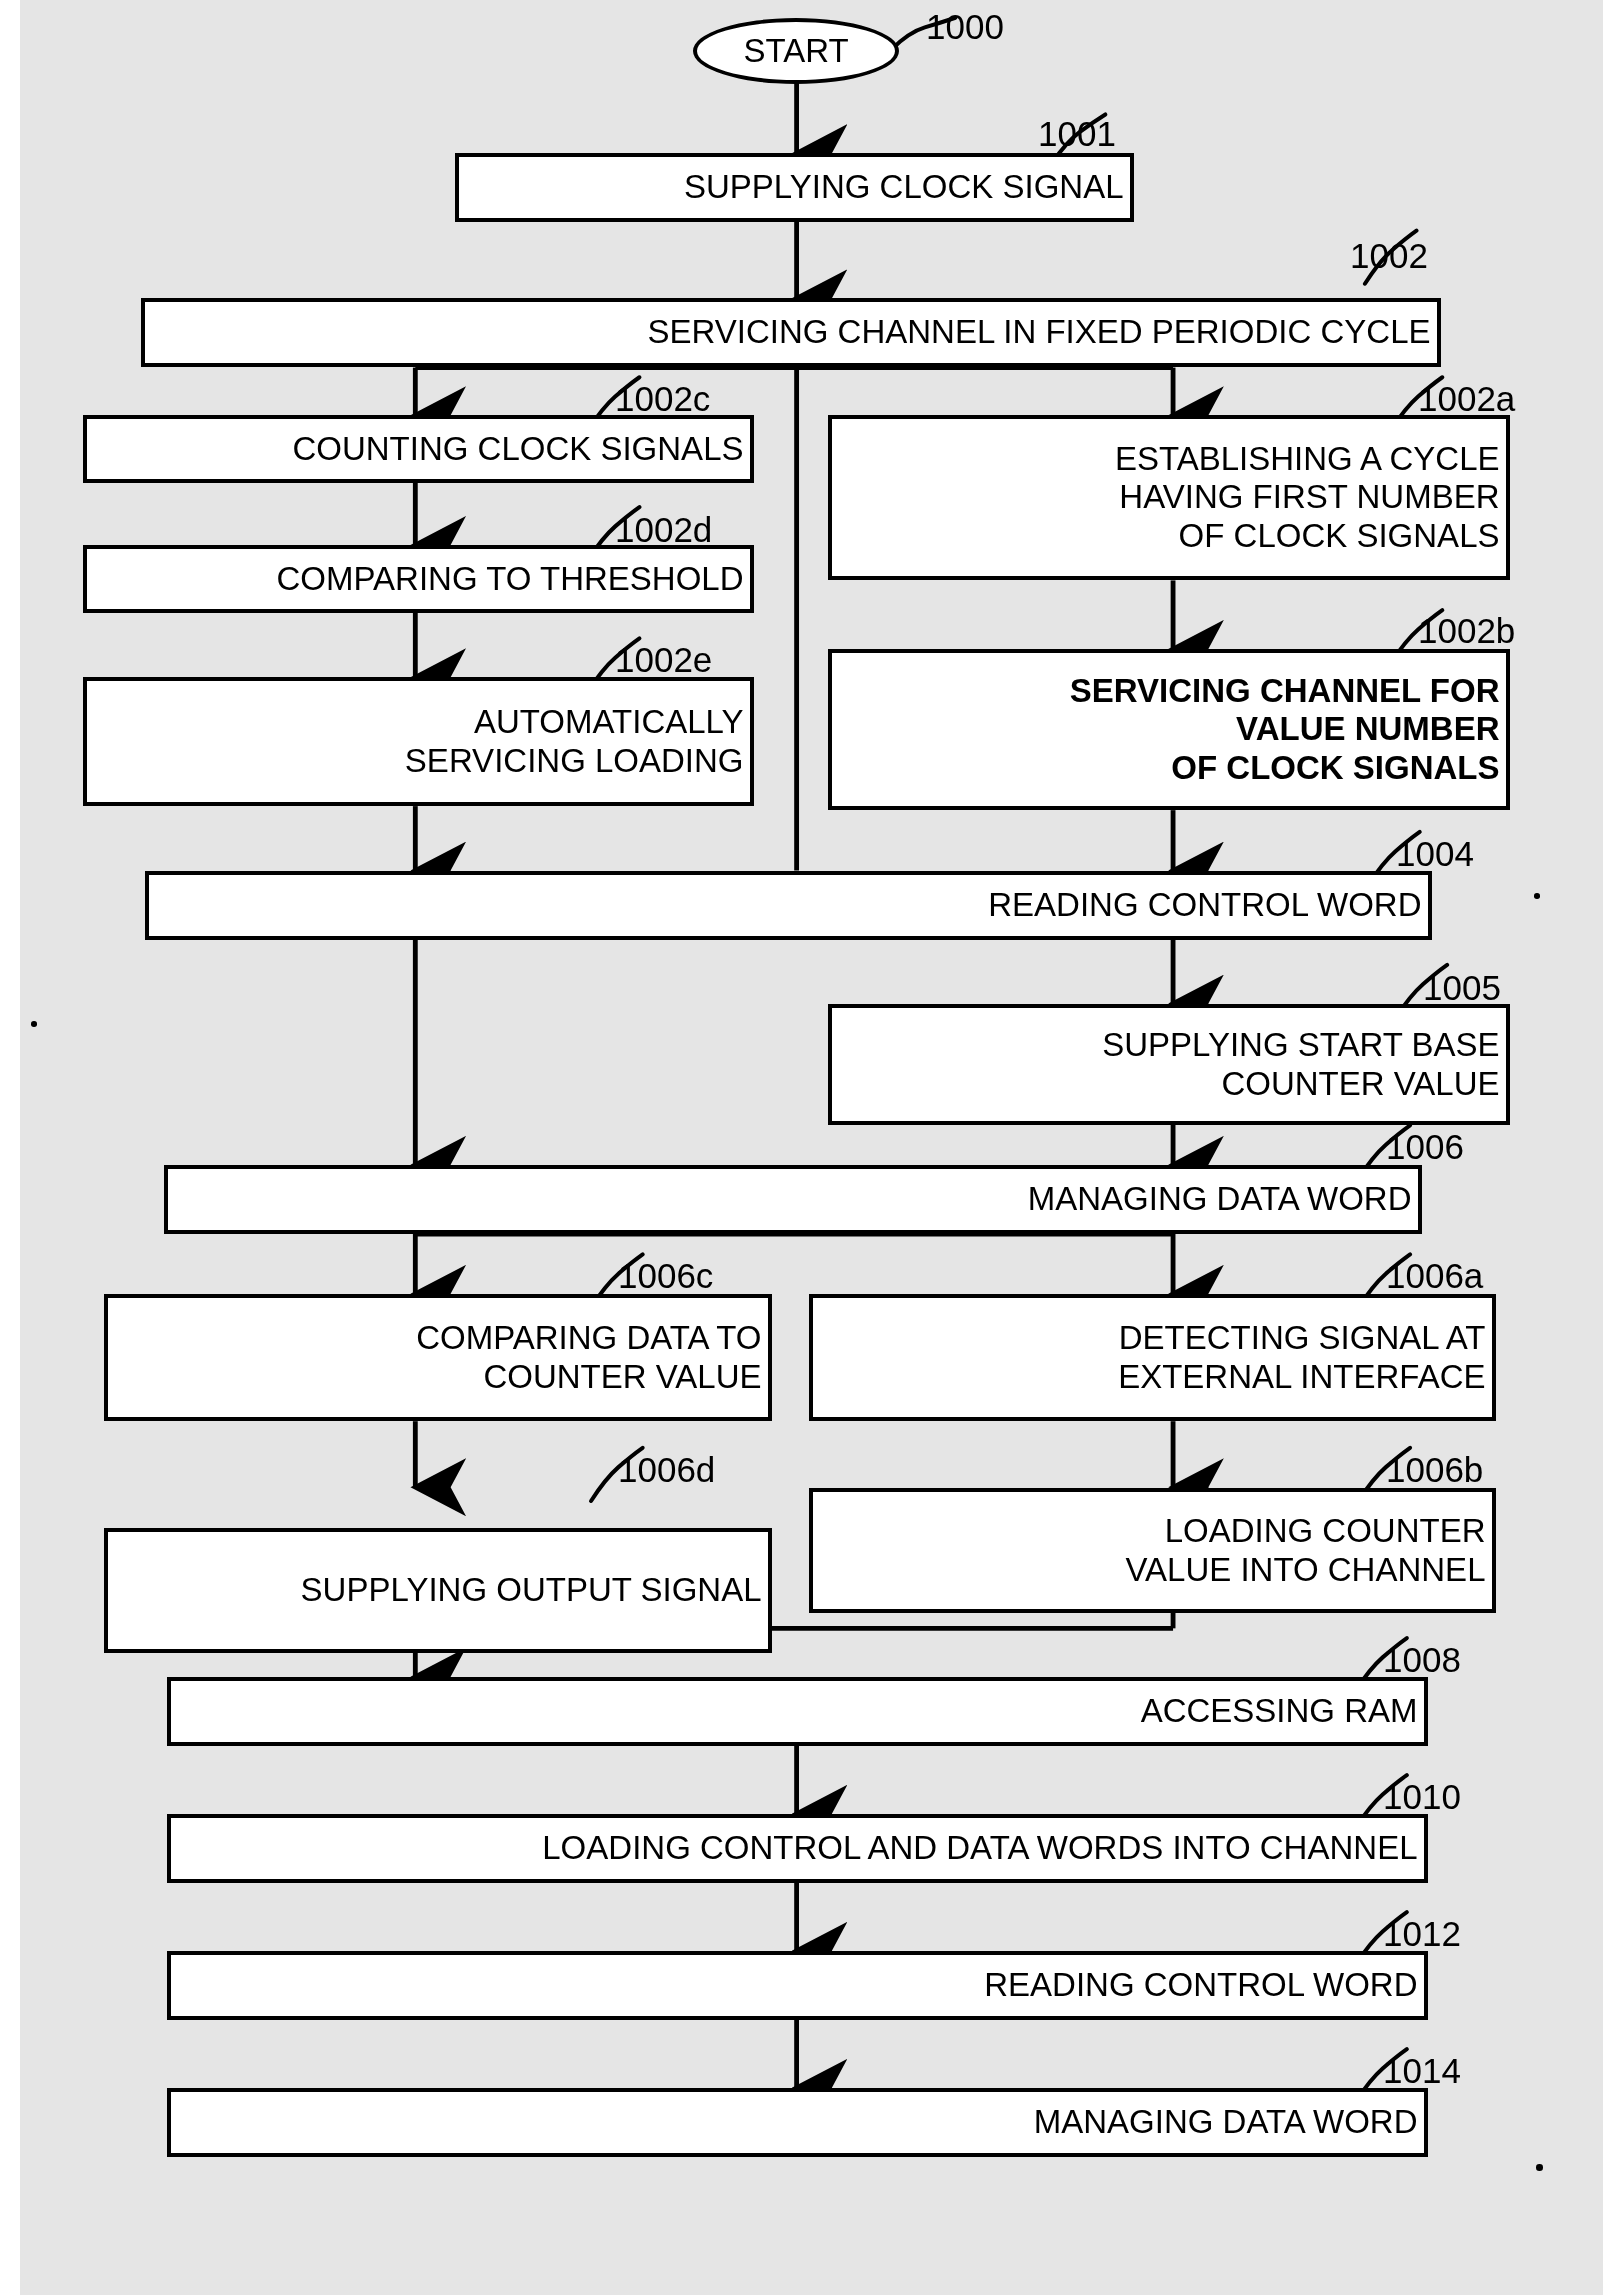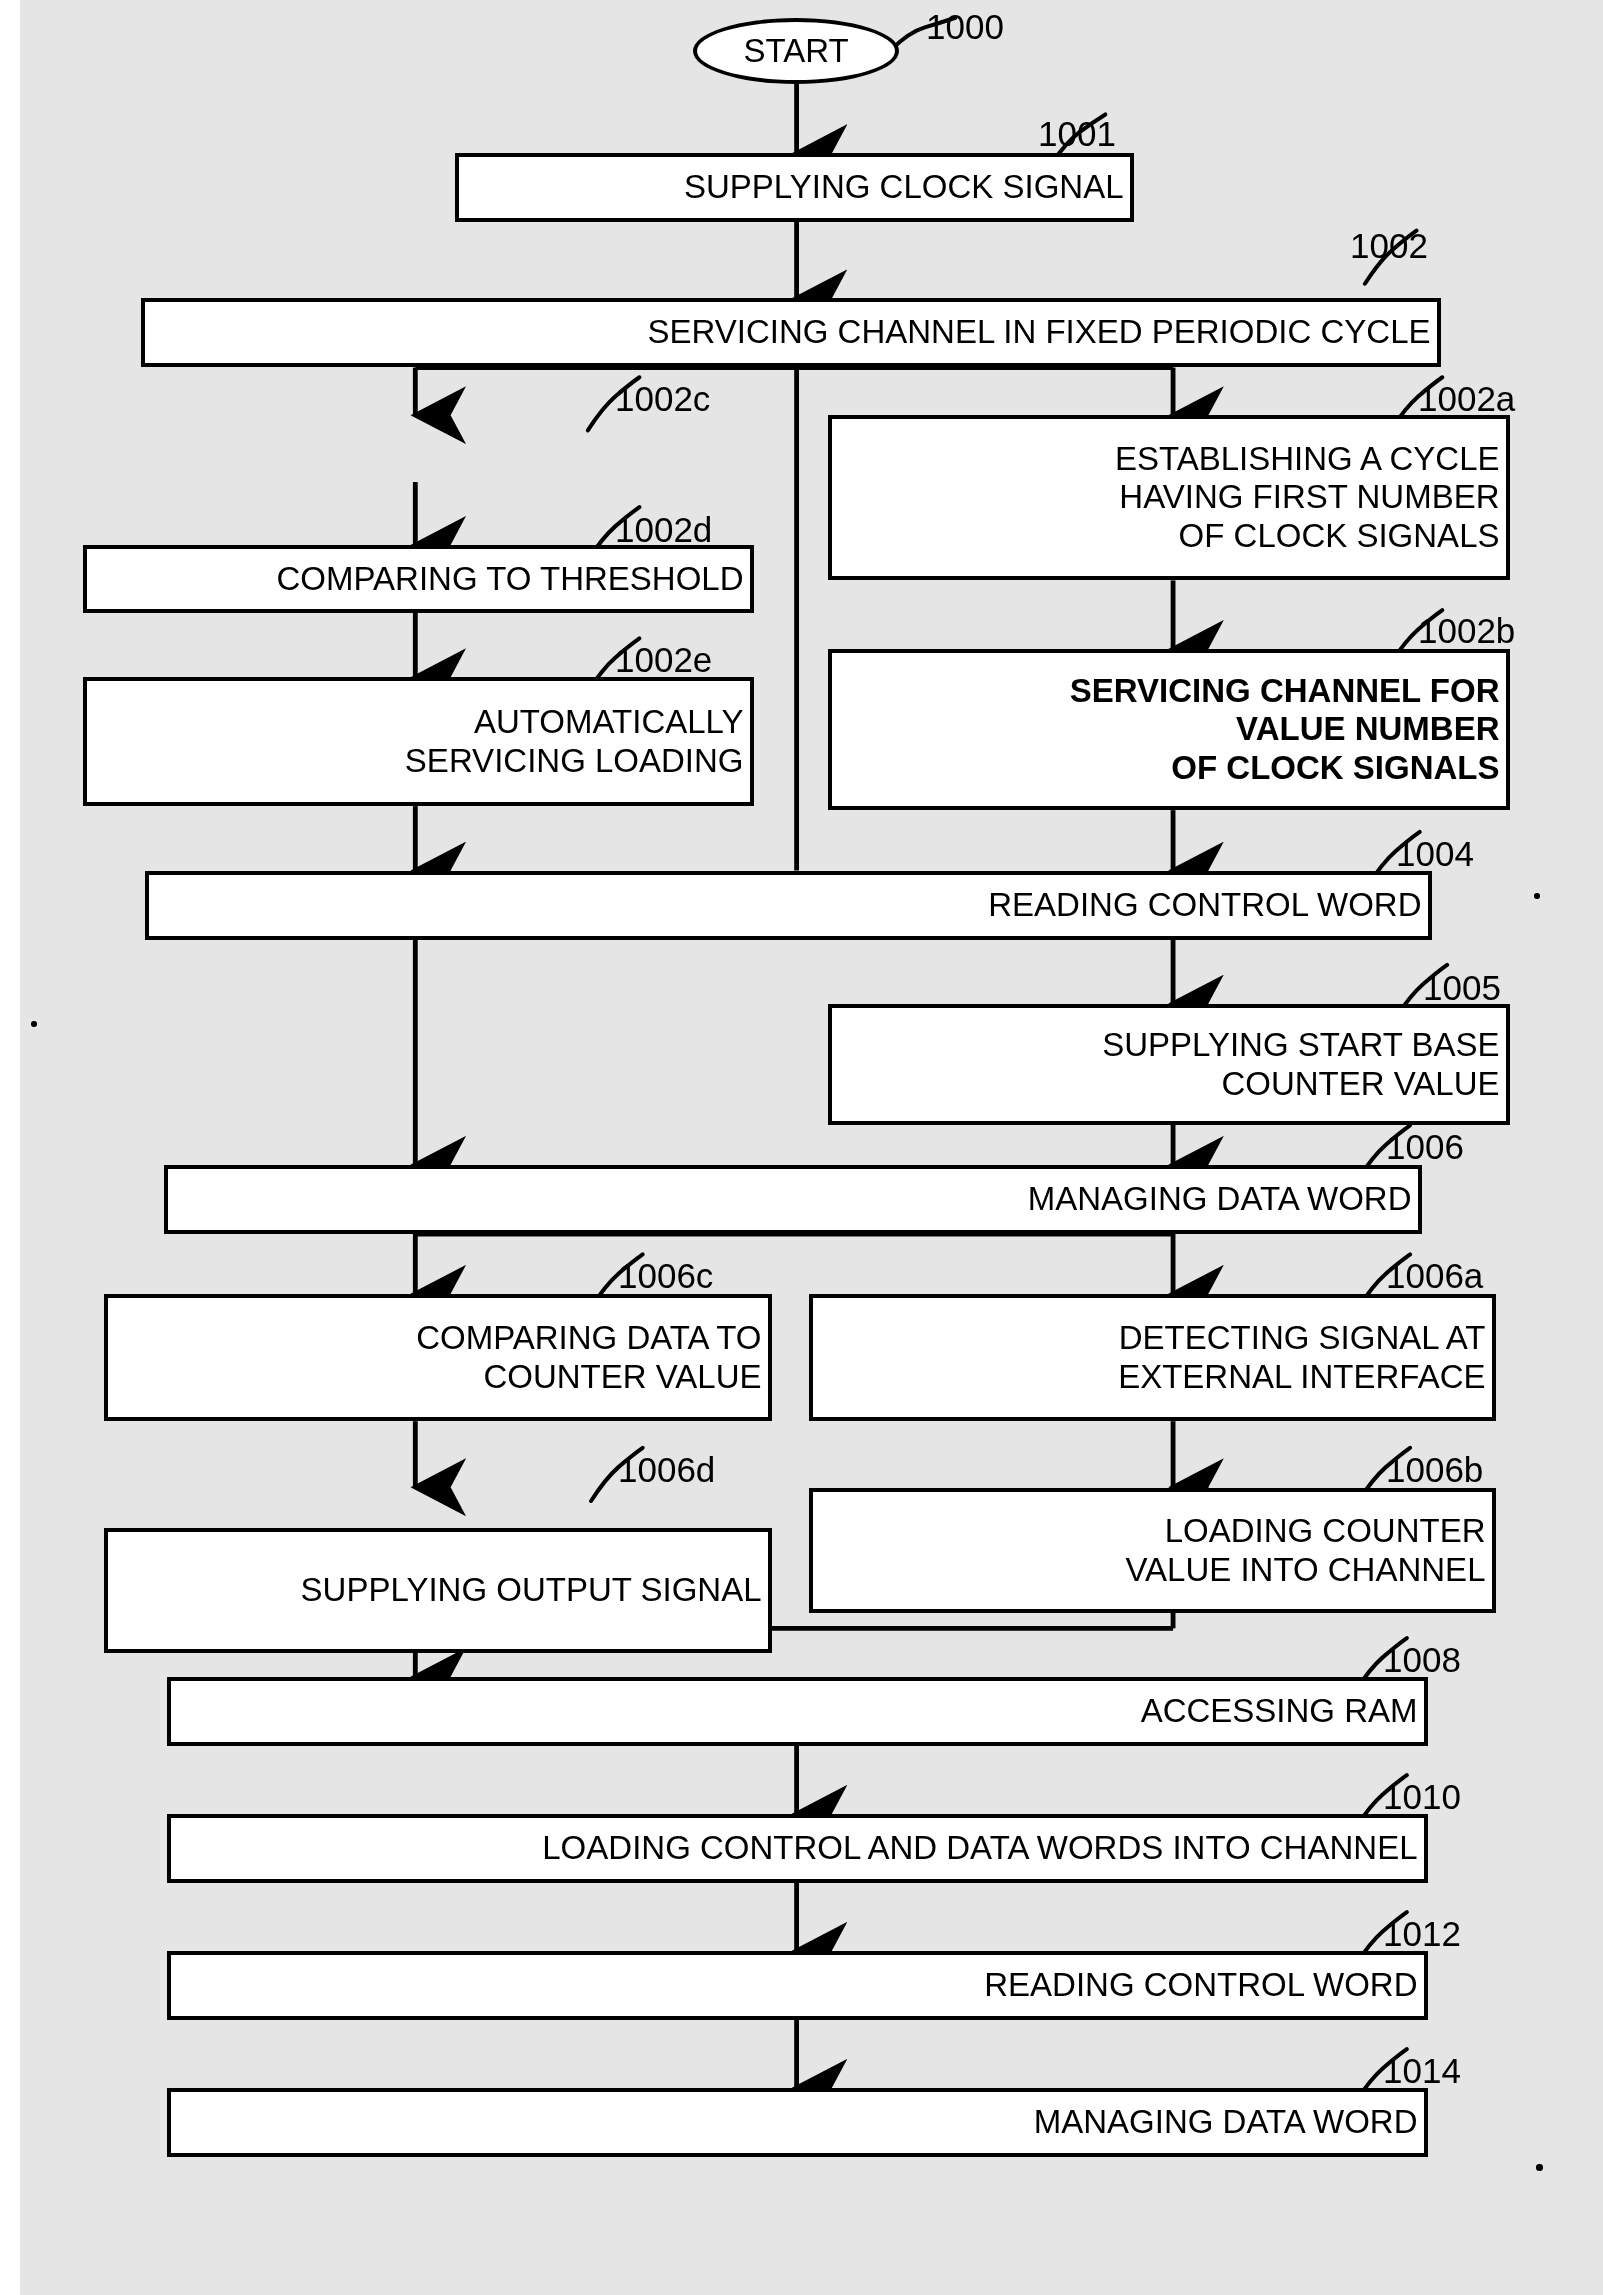--- a/index.html
+++ b/index.html
@@ -170,22 +170,25 @@
   <div class="reflabel" style="left:906px;top:6.5px;">1000</div>
 
   <div class="node" style="left:435px;top:153px;width:679px;height:69px;">
     <span class="txt">SUPPLYING CLOCK SIGNAL</span>
   </div>
   <div class="reflabel" style="left:1018px;top:114px;">1001</div>
 
   <div class="node" style="left:121px;top:298px;width:1300px;height:69px;">
     <span class="txt">SERVICING CHANNEL IN FIXED PERIODIC CYCLE</span>
   </div>
-  <div class="reflabel" style="left:1330px;top:226px;">1002</div>
-
+  <div class="reflabel" style="left:1330px;top:236px;">1002</div>
+
+  <div class="node" style="left:63px;top:415px;width:671px;height:68px;">
+    <span class="txt">COUNTING CLOCK SIGNALS</span>
+  </div>
   <div class="reflabel" style="left:595px;top:379px;">1002c</div>
 
   <div class="node" style="left:63px;top:545px;width:671px;height:68px;">
     <span class="txt">COMPARING TO THRESHOLD</span>
   </div>
   <div class="reflabel" style="left:595px;top:510px;">1002d</div>
 
   <div class="node" style="left:63px;top:677px;width:671px;height:129px;">
     <span class="txt">
       <span>AUTOMATICALLY</span><br>

